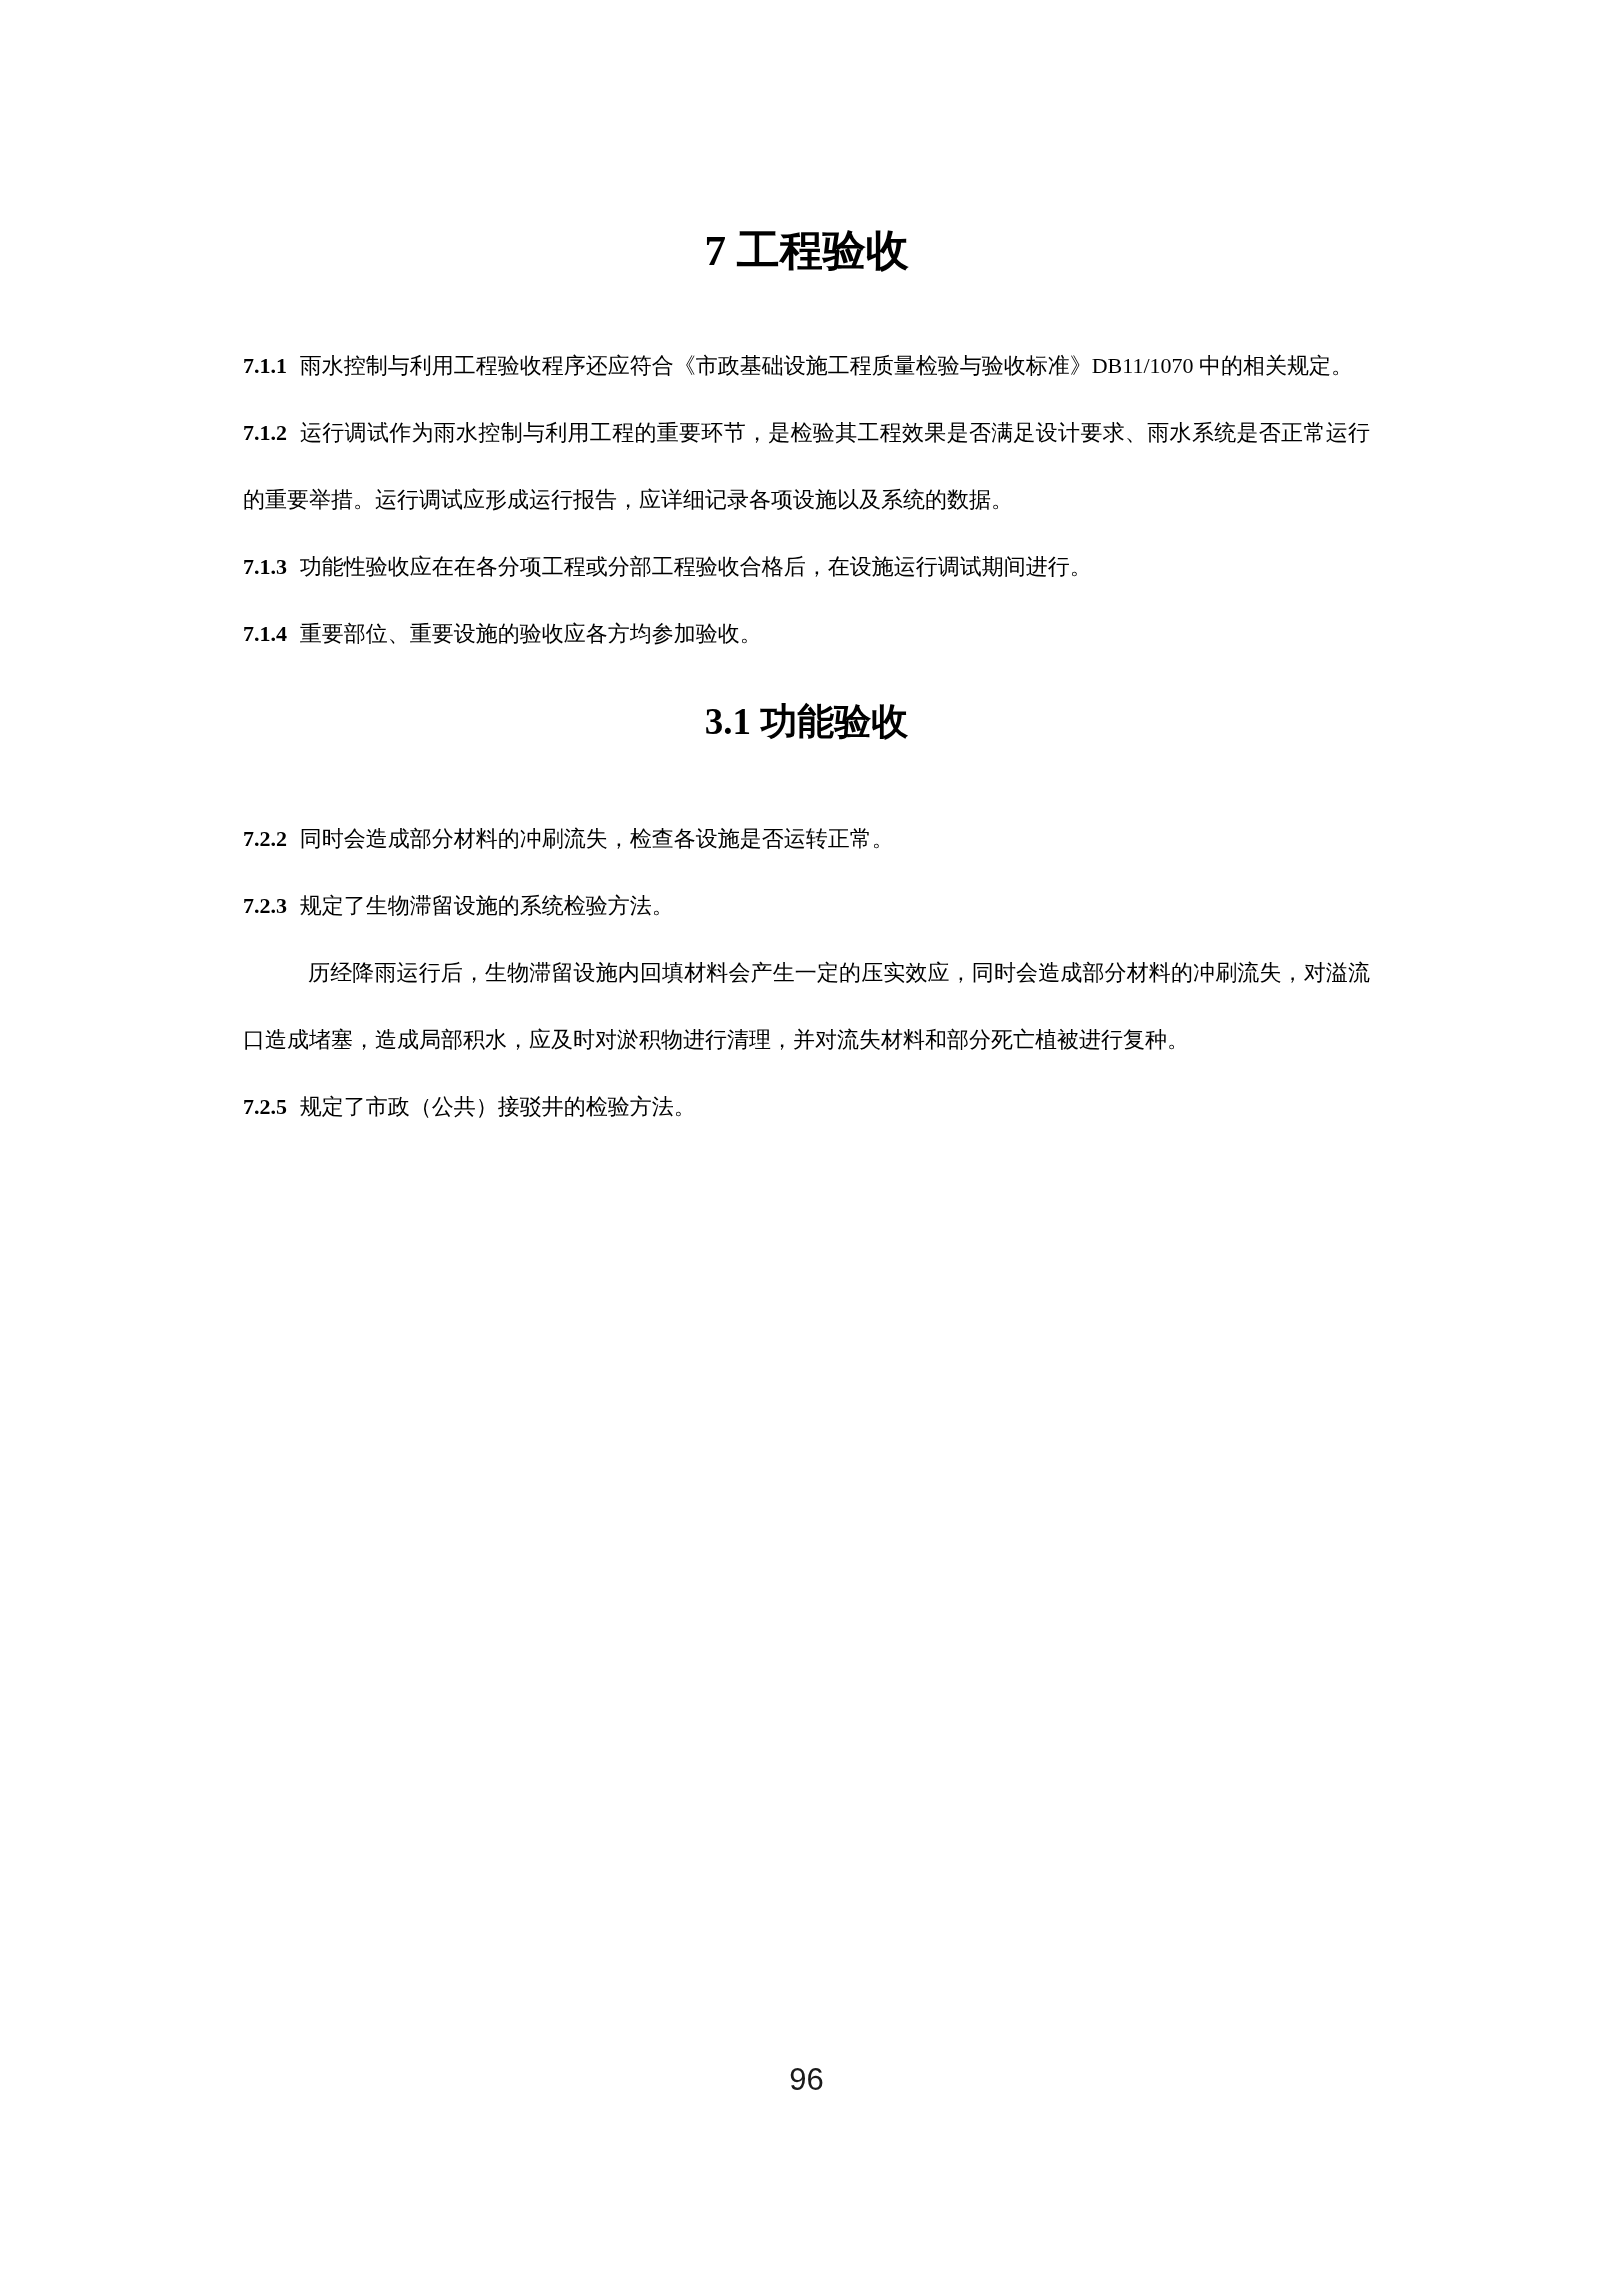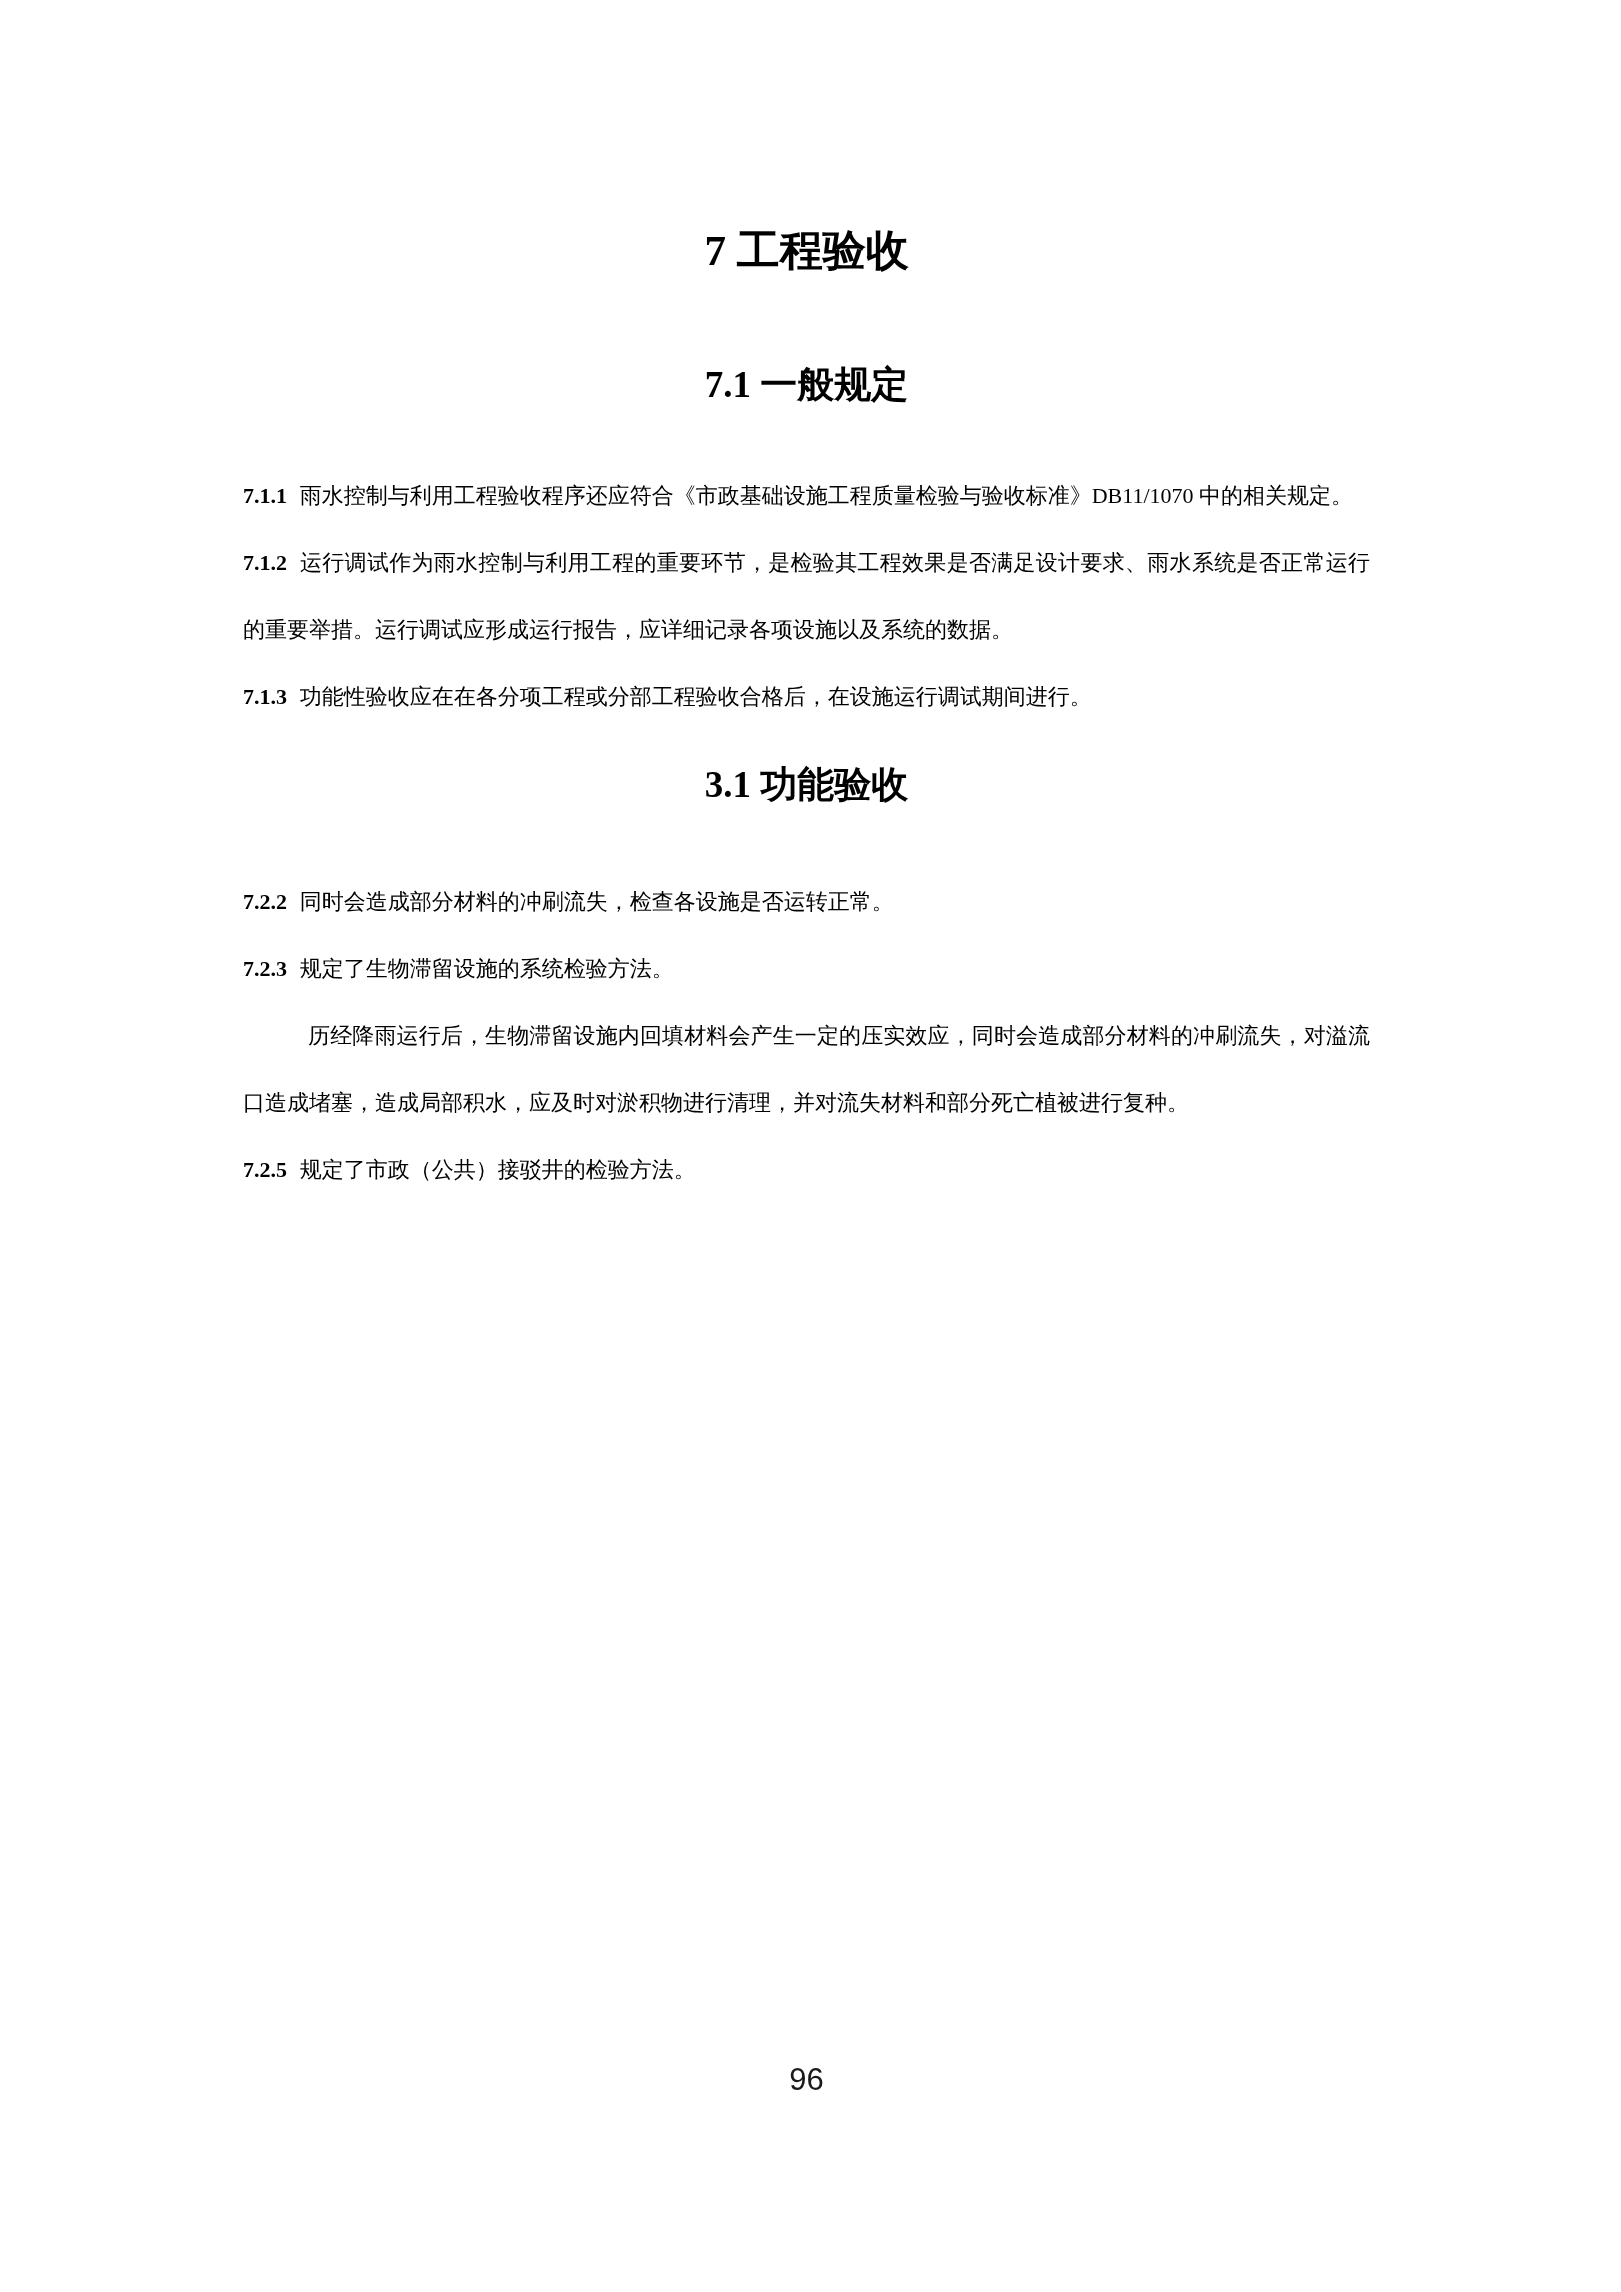--- a/index.html
+++ b/index.html
@@ -65,28 +65,28 @@
   }
 </style>
 </head>
 <body>
 
 <div class="page">
   <div class="content">
 
     <h1 class="doc-title">7 工程验收</h1>
 
-    <h2 class="section-heading s71">7.1 一般规定</h2>
 
     <p class="para first71"><b class="num">7.1.1</b><span>雨水控制与利用工程验收程序还应符合《市政基础设施工程质量检验与验收标准》DB11/1070 中的相关规定。</span></p>
 
     <p class="para"><b class="num">7.1.2</b><span>运行调试作为雨水控制与利用工程的重要环节，是检验其工程效果是否满足设计要求、雨水系统是否正常运行的重要举措。运行调试应形成运行报告，应详细记录各项设施以及系统的数据。</span></p>
 
     <p class="para"><b class="num">7.1.3</b><span>功能性验收应在在各分项工程或分部工程验收合格后，在设施运行调试期间进行。</span></p>
 
+    <p class="para"><b class="num">7.1.4</b><span>重要部位、重要设施的验收应各方均参加验收。</span></p>
 
 
     <h2 class="section-heading s72">3.1 功能验收</h2>
 
     <p class="para first72"><b class="num">7.2.2</b><span>同时会造成部分材料的冲刷流失，检查各设施是否运转正常。</span></p>
 
     <p class="para"><b class="num">7.2.3</b><span>规定了生物滞留设施的系统检验方法。</span></p>
 
     <p class="para indent"><b class="num"></b><span>历经降雨运行后，生物滞留设施内回填材料会产生一定的压实效应，同时会造成部分材料的冲刷流失，对溢流口造成堵塞，造成局部积水，应及时对淤积物进行清理，并对流失材料和部分死亡植被进行复种。</span></p>
 

